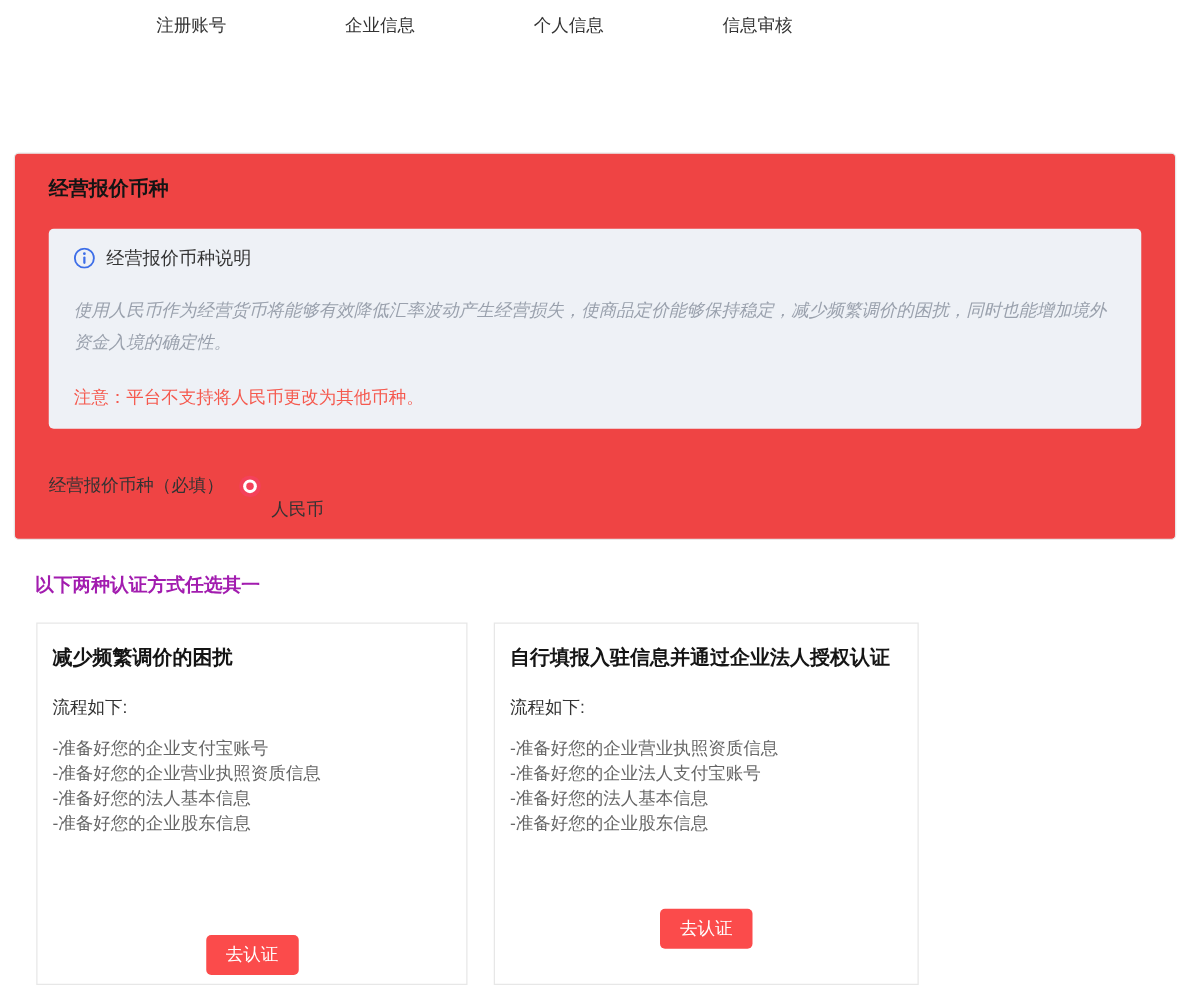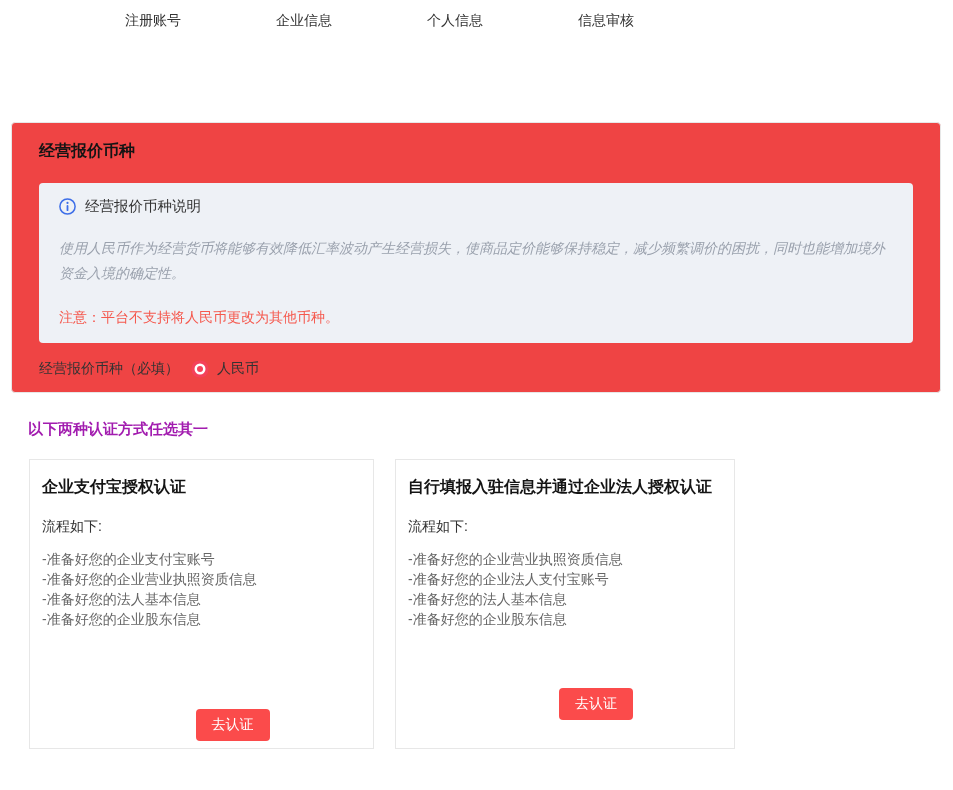--- a/index.html
+++ b/index.html
@@ -24,38 +24,38 @@
     max-width:850px; }
   .notice-tip { margin-top:20px; font-size:14px; line-height:25px; color:#9aa1ad;
     font-style:italic; max-width:860px; }
   .notice-warning { margin-top:23px; font-size:14px; color:var(--warning-red,#f5594e); }
 
   .radio-row { margin-top:17px; display:flex; align-items:center; font-size:14px; }
   .radio-row .field-label { color:#333; }
   .radio-dot { width:6px; height:6px; border-radius:50%; margin:0 9px 0 18px;
     background:var(--radio-red,#f4415a);
     box-shadow:0 0 0 2.5px #fff, 0 0 0 5.5px var(--radio-red,#f4415a); cursor:pointer; }
-  .radio-row .radio-label { margin-left:5px; color:#333; cursor:pointer; }
+  .radio-row .radio-label { margin-left:5px; color:#333; cursor:pointer;margin-top:39px; }
 
   
   .auth-heading { margin:27px 0 0 28px; font-size:15px; font-weight:bold; color:#a21caf; }
   .auth-row { display:flex; gap:21px; margin:20px 0 0 29px; }
   .auth-card { position:relative; border:1px solid #e7e7e7; background:#fff;
     height:290px; padding:17px 12px; }
   .auth-card.left { width:345px; }
   .auth-card.right { width:340px; }
   .auth-title { font-size:16px; font-weight:bold; color:#141414; }
   .process-label { margin-top:20px; font-size:14px; color:#333; }
   .process-list { margin-top:13px; list-style:none; }
   .process-list li { font-size:14px; line-height:20px; color:#666; }
 
   .go-auth-btn { position:absolute; left:50%; transform:translateX(-50%);
     width:74px; height:32px; border:none; border-radius:4px;
     background:var(--accent-red,#fb4b4b); color:#fff; font-size:14px;
-    font-family:inherit; cursor:pointer;margin-left:31px; }
+    font-family:inherit; cursor:pointer; }
   .auth-card.left .go-auth-btn { bottom:7px; }
   .auth-card.right .go-auth-btn { bottom:28px; }
 </style>
 </head>
 <body>
 
 <div class="stepper">
   <span class="step-label">注册账号</span>
   <span class="step-label">企业信息</span>
   <span class="step-label">个人信息</span>
@@ -83,21 +83,21 @@
     <span class="radio-dot"></span>
     <span class="radio-label">人民币</span>
   </div>
 </div>
 
 <div class="auth-heading">以下两种认证方式任选其一</div>
 
 <div class="auth-row">
 
   <div class="auth-card left">
-    <div class="auth-title">企业支付宝授权认证</div>
+    <div class="auth-title">减少频繁调价的困扰</div>
     <div class="process-label">流程如下:</div>
     <ul class="process-list">
       <li>-准备好您的企业支付宝账号</li>
       <li>-准备好您的企业营业执照资质信息</li>
       <li>-准备好您的法人基本信息</li>
       <li>-准备好您的企业股东信息</li>
     </ul>
     <button class="go-auth-btn">去认证</button>
   </div>
 

